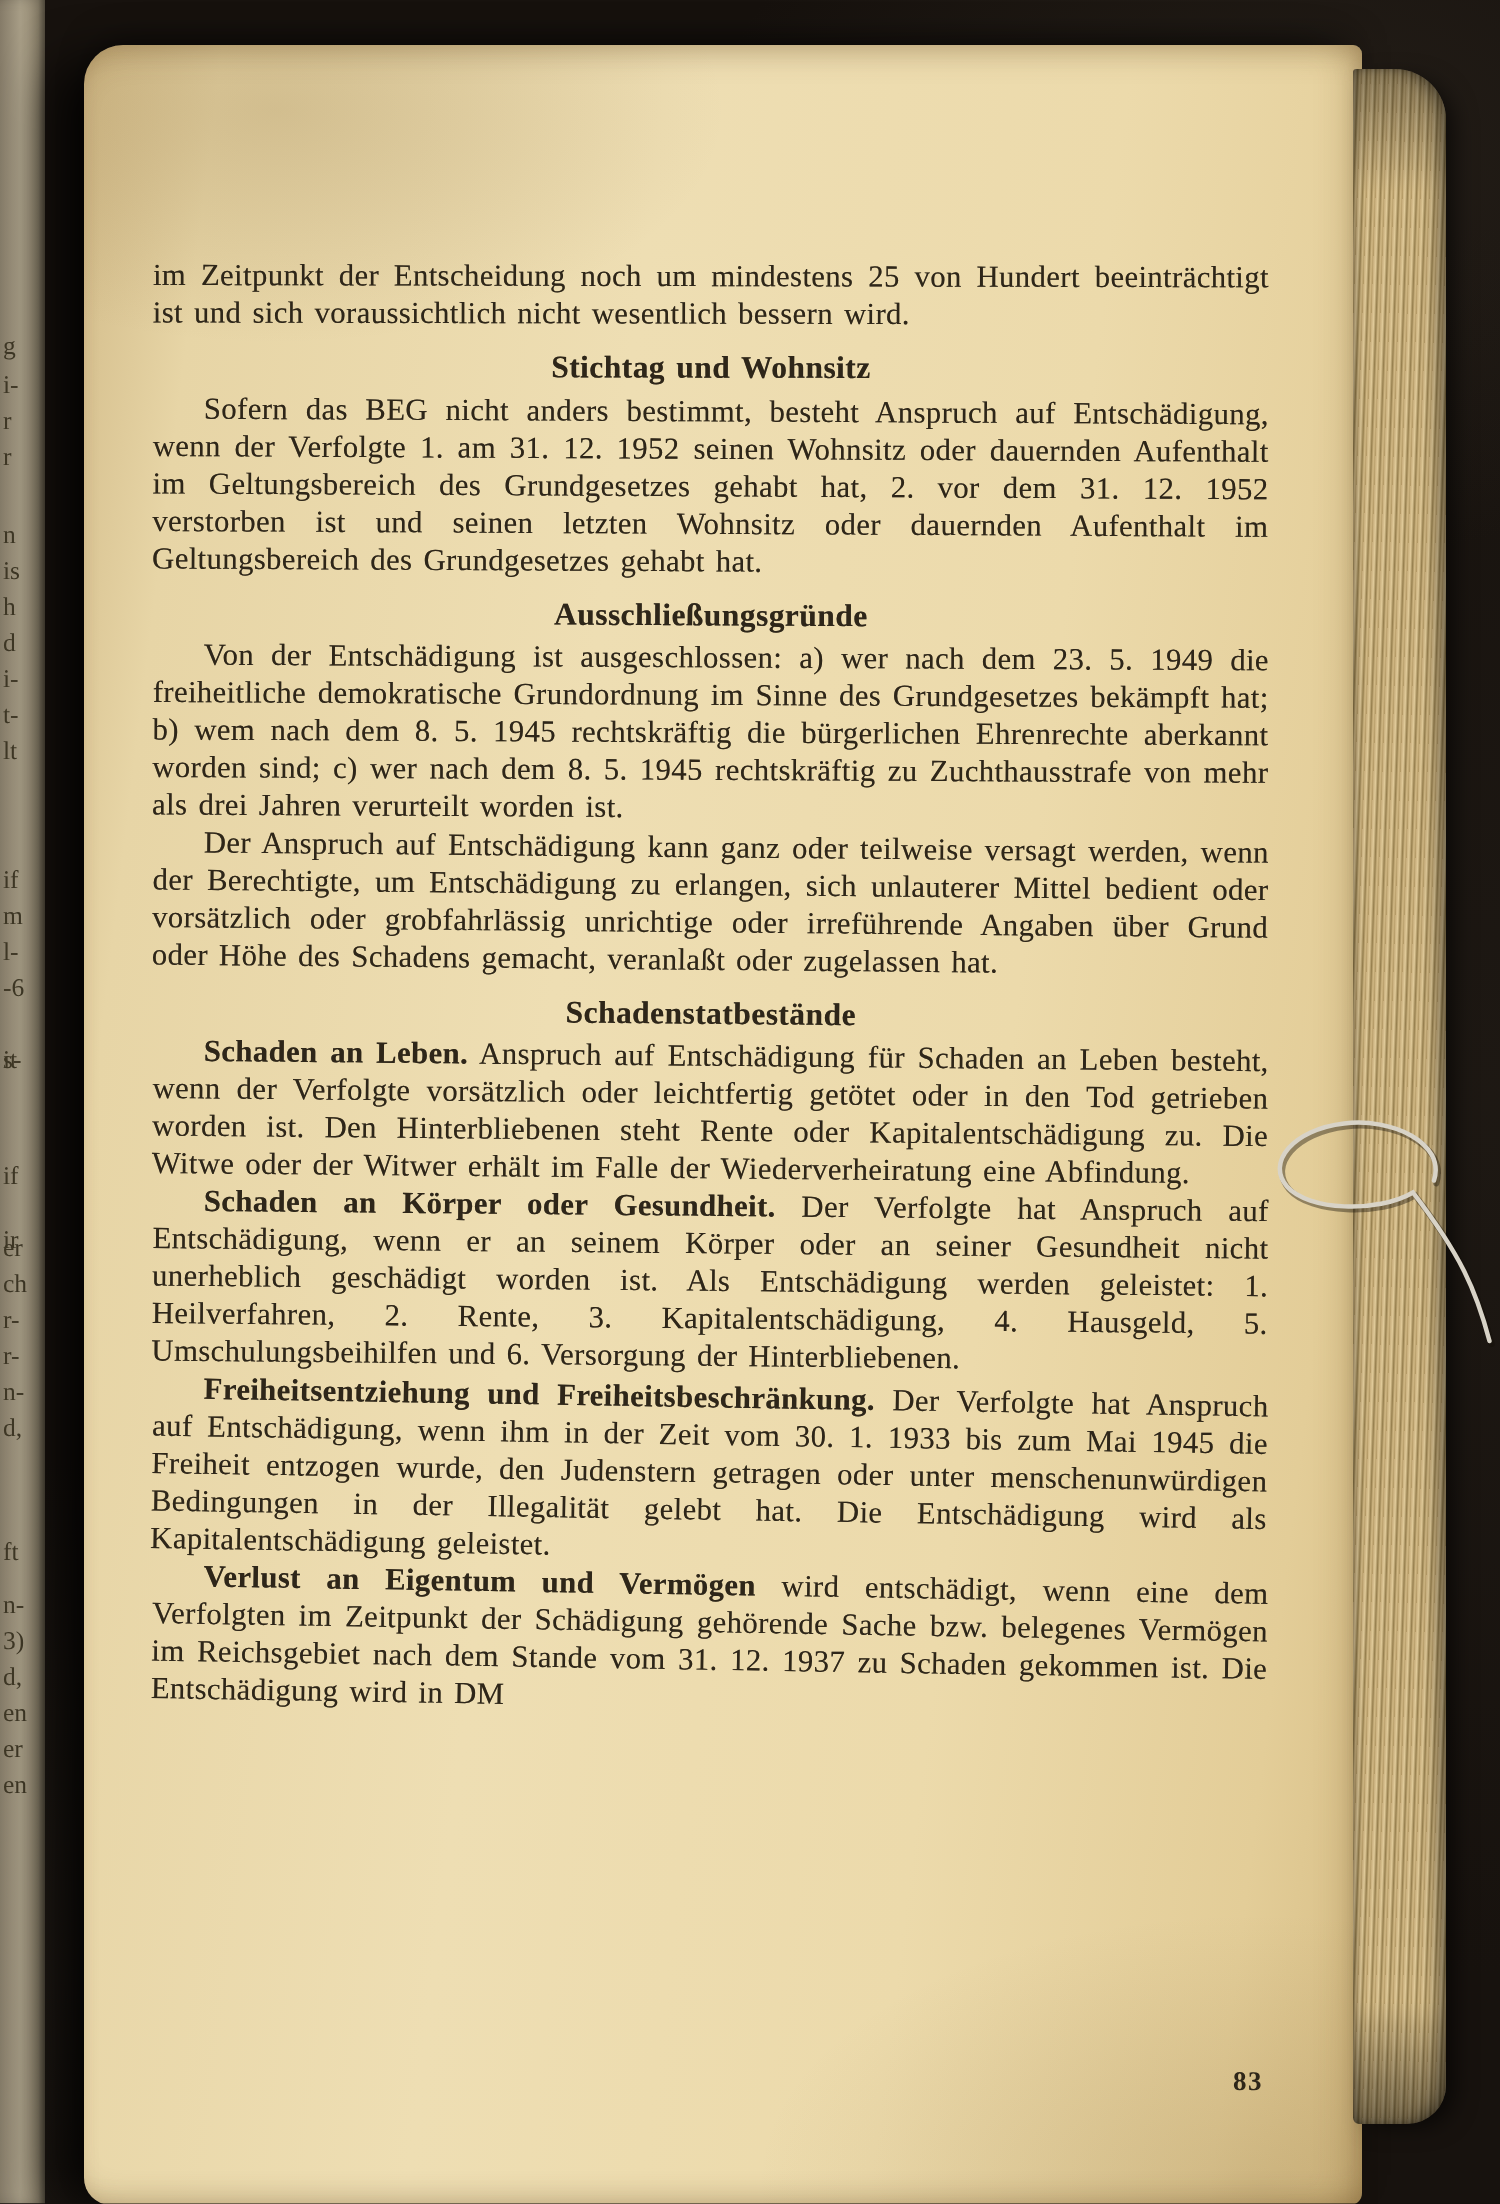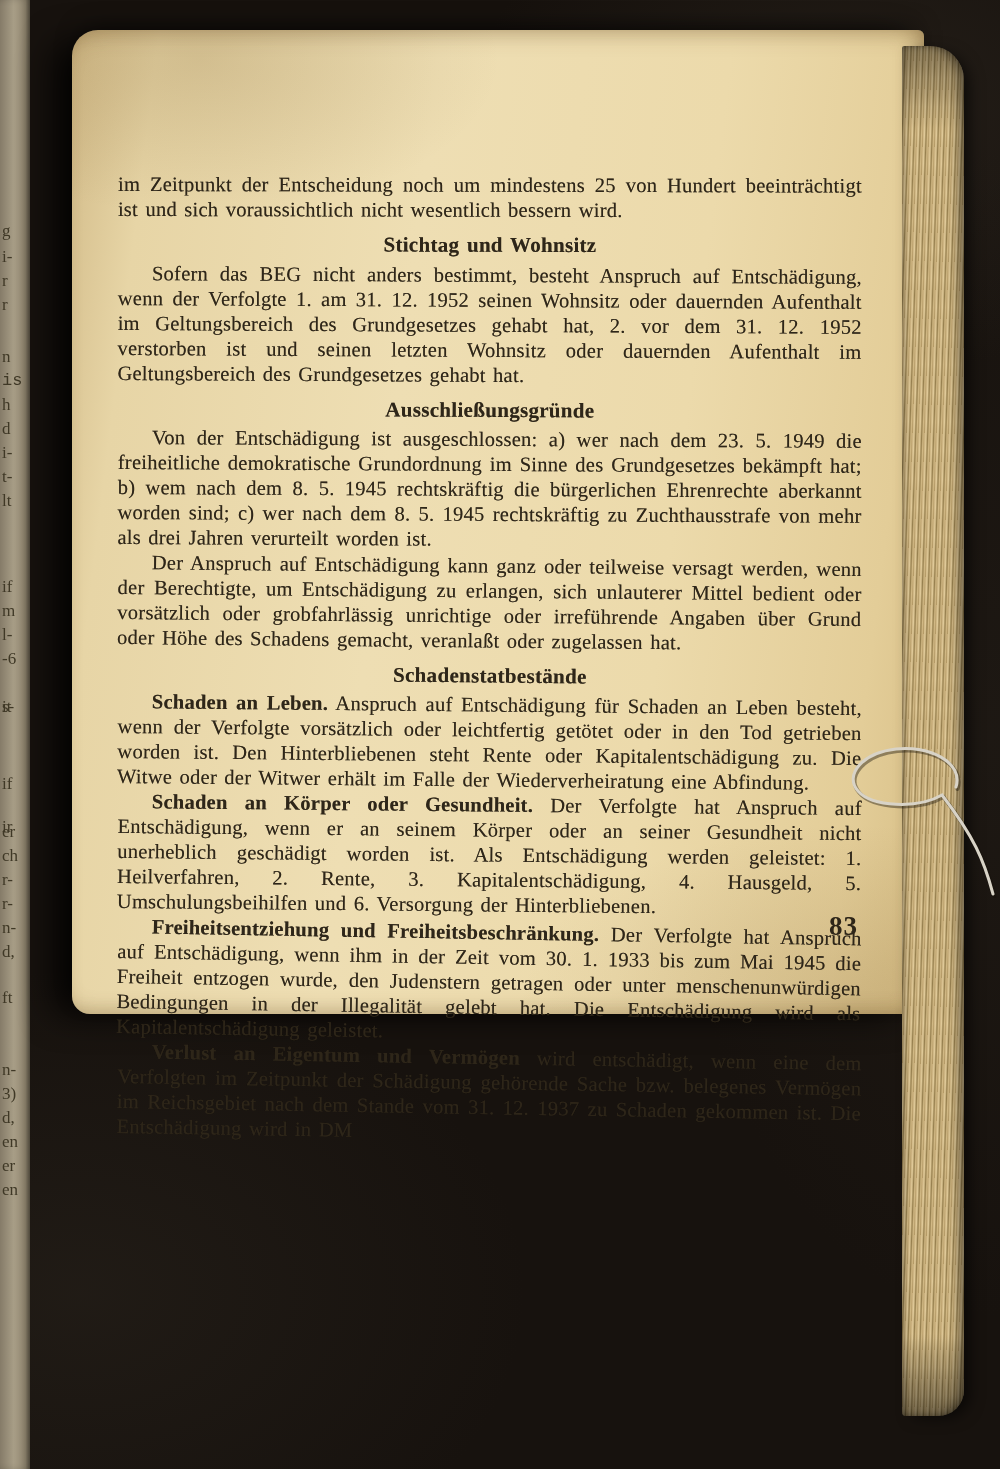--- a/index.html
+++ b/index.html
@@ -26,33 +26,32 @@
   }
   .fragment{
     position:absolute;left:2px;color:#3f3826;font-size:17px;line-height:1;
     font-family:"Liberation Serif","DejaVu Serif",serif;
   }
 
   
   .book{position:absolute;left:56px;top:30px;width:912px;height:1402px;z-index:2;}
 
   .paper{
-    position:absolute;left:0;top:0;width:852px;height:984px;
+    position:absolute;left:0;top:0;width:852px;height:1440px;
     background:
       radial-gradient(ellipse 500px 260px at 15% 3%, rgba(122,92,44,.20), transparent 60%),
       radial-gradient(ellipse 560px 300px at 92% 99%, rgba(122,92,44,.18), transparent 60%),
       linear-gradient(97deg,#d2bb89 0%,#e7d5a6 9%,#eedeb3 38%,var(--paper,#ecdaab) 68%,#e3cd98 90%,#d7be86 100%);
     border-radius:26px 6px 8px 18px;
     box-shadow:
       -24px 6px 34px -6px rgba(0,0,0,.85),
       0 -10px 24px -10px rgba(0,0,0,.6),
       inset -16px 0 26px -12px rgba(96,66,26,.40),
       inset 0 16px 22px -14px rgba(96,66,26,.35),
       inset 0 -14px 20px -12px rgba(96,66,26,.30);
-    margin-left: 16px;
   }
 
   .page-text{
     position:absolute;left:0;top:0;right:0;
     padding:142px 62px 0 46px;
     color:var(--ink,#2e2619);
     font-size:20.5px;line-height:25px;
     letter-spacing:.25px;word-spacing:2px;
     text-shadow:0 0 .4px rgba(46,38,25,.55);
     hyphens:auto;
@@ -63,21 +62,21 @@
     margin:10px 0 4px;font-size:21px;font-weight:bold;text-align:center;
     letter-spacing:.3px;transform-origin:left top;
   }
   .t0{transform:rotate(.12deg);}
   .t1{transform:rotate(.30deg);}
   .t2{transform:rotate(.55deg);}
   .t3{transform:rotate(.95deg);}
 
   .page-number{
     position:absolute;right:66px;bottom:72px;
-    color:var(--ink,#2e2619);font-size:27px;font-weight:bold;letter-spacing:1px;
+    color:var(--ink,#2e2619);font-size:18px;font-weight:bold;letter-spacing:1px;
   }
 
   
   .fore-edge{
     position:absolute;left:846px;top:16px;width:62px;height:1370px;
     background:
       linear-gradient(180deg, rgba(0,0,0,.35), transparent 6%, transparent 94%, rgba(0,0,0,.45)),
       repeating-linear-gradient(92deg,
         #c9af7d 0px,#e0ca99 1.6px,#97804f 3.2px,#d2b985 4.6px,var(--page_edge,#b49a66) 6px);
     border-radius:2px 34px 26px 4px;
@@ -96,41 +95,41 @@
 <body>
 
 <div id="screenshot">
 
   <div class="left-page-edge">
       <span class="fragment" style="top: 222px;">g</span>
       <span class="fragment" style="top: 248px;">i-</span>
       <span class="fragment" style="top: 272px;">r</span>
       <span class="fragment" style="top: 296px;">r</span>
       <span class="fragment" style="top: 348px;">n</span>
-      <span class="fragment" style="top: 372px; font-family: Liberation Mono, monospace;">is</span>
+      <span class="fragment" style="top: 372px;">is</span>
       <span class="fragment" style="top: 396px;">h</span>
       <span class="fragment" style="top: 420px;">d</span>
       <span class="fragment" style="top: 444px;">i-</span>
       <span class="fragment" style="top: 468px;">t-</span>
       <span class="fragment" style="top: 492px;">lt</span>
       <span class="fragment" style="top: 578px;">if</span>
       <span class="fragment" style="top: 602px;">m</span>
       <span class="fragment" style="top: 626px;">l-</span>
       <span class="fragment" style="top: 650px;">-6</span>
       <span class="fragment" style="top: 698px;">it</span>
       <span class="fragment" style="top: 698px;">s-</span>
       <span class="fragment" style="top: 775px;">if</span>
       <span class="fragment" style="top: 818px;">ir</span>
       <span class="fragment" style="top: 823px;">er</span>
       <span class="fragment" style="top: 847px;">ch</span>
       <span class="fragment" style="top: 871px;">r-</span>
       <span class="fragment" style="top: 895px;">r-</span>
       <span class="fragment" style="top: 919px;">n-</span>
       <span class="fragment" style="top: 943px;">d,</span>
-      <span class="fragment" style="top: 989px;">ft</span>
+      <span class="fragment" style="top: 1026px;">ft</span>
       <span class="fragment" style="top: 1061px;">n-</span>
       <span class="fragment" style="top: 1085px;">3)</span>
       <span class="fragment" style="top: 1109px;">d,</span>
       <span class="fragment" style="top: 1133px;">en</span>
       <span class="fragment" style="top: 1157px;">er</span>
       <span class="fragment" style="top: 1181px;">en</span>
     </div>
 
   <main class="book">
     <div class="paper">

